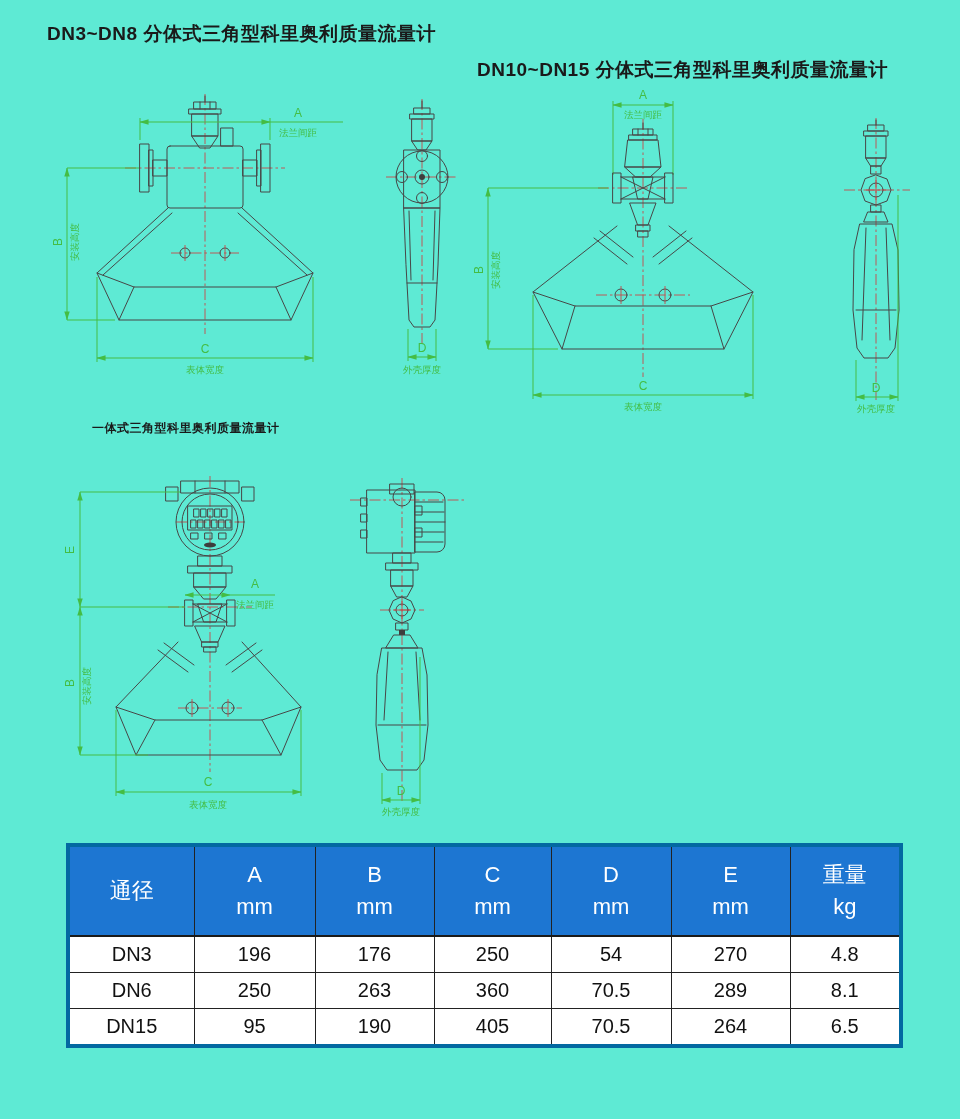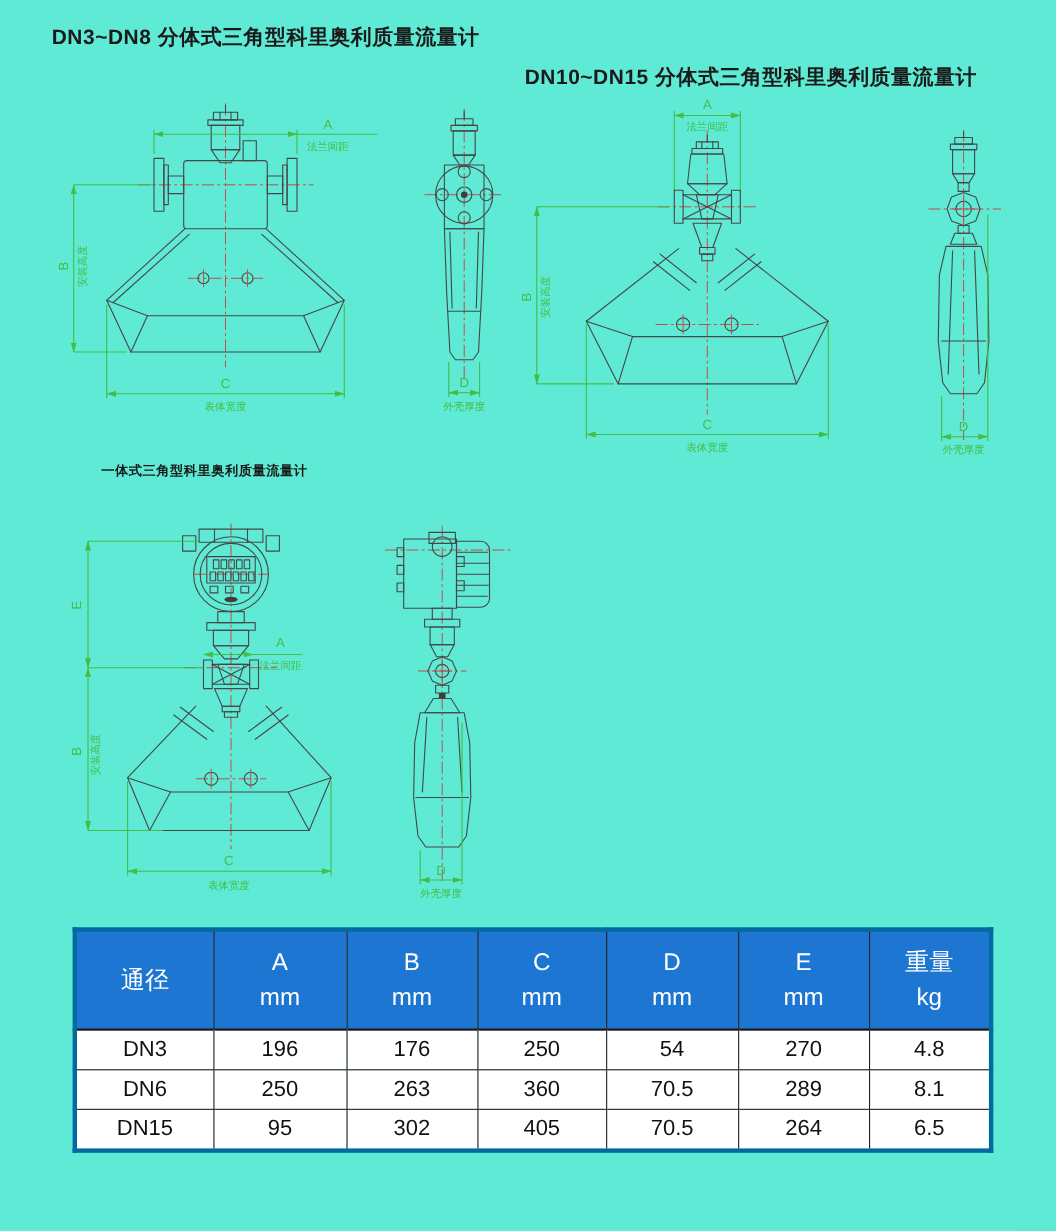--- a/index.html
+++ b/index.html
@@ -462,21 +462,21 @@
           <td>250</td>
           <td>263</td>
           <td>360</td>
           <td>70.5</td>
           <td>289</td>
           <td>8.1</td>
         </tr>
         <tr>
           <td>DN15</td>
           <td>95</td>
-          <td>302</td>
+          <td>190</td>
           <td>405</td>
           <td>70.5</td>
           <td>264</td>
           <td>6.5</td>
         </tr>
       </tbody>
   </table>
 
 </div>
 

